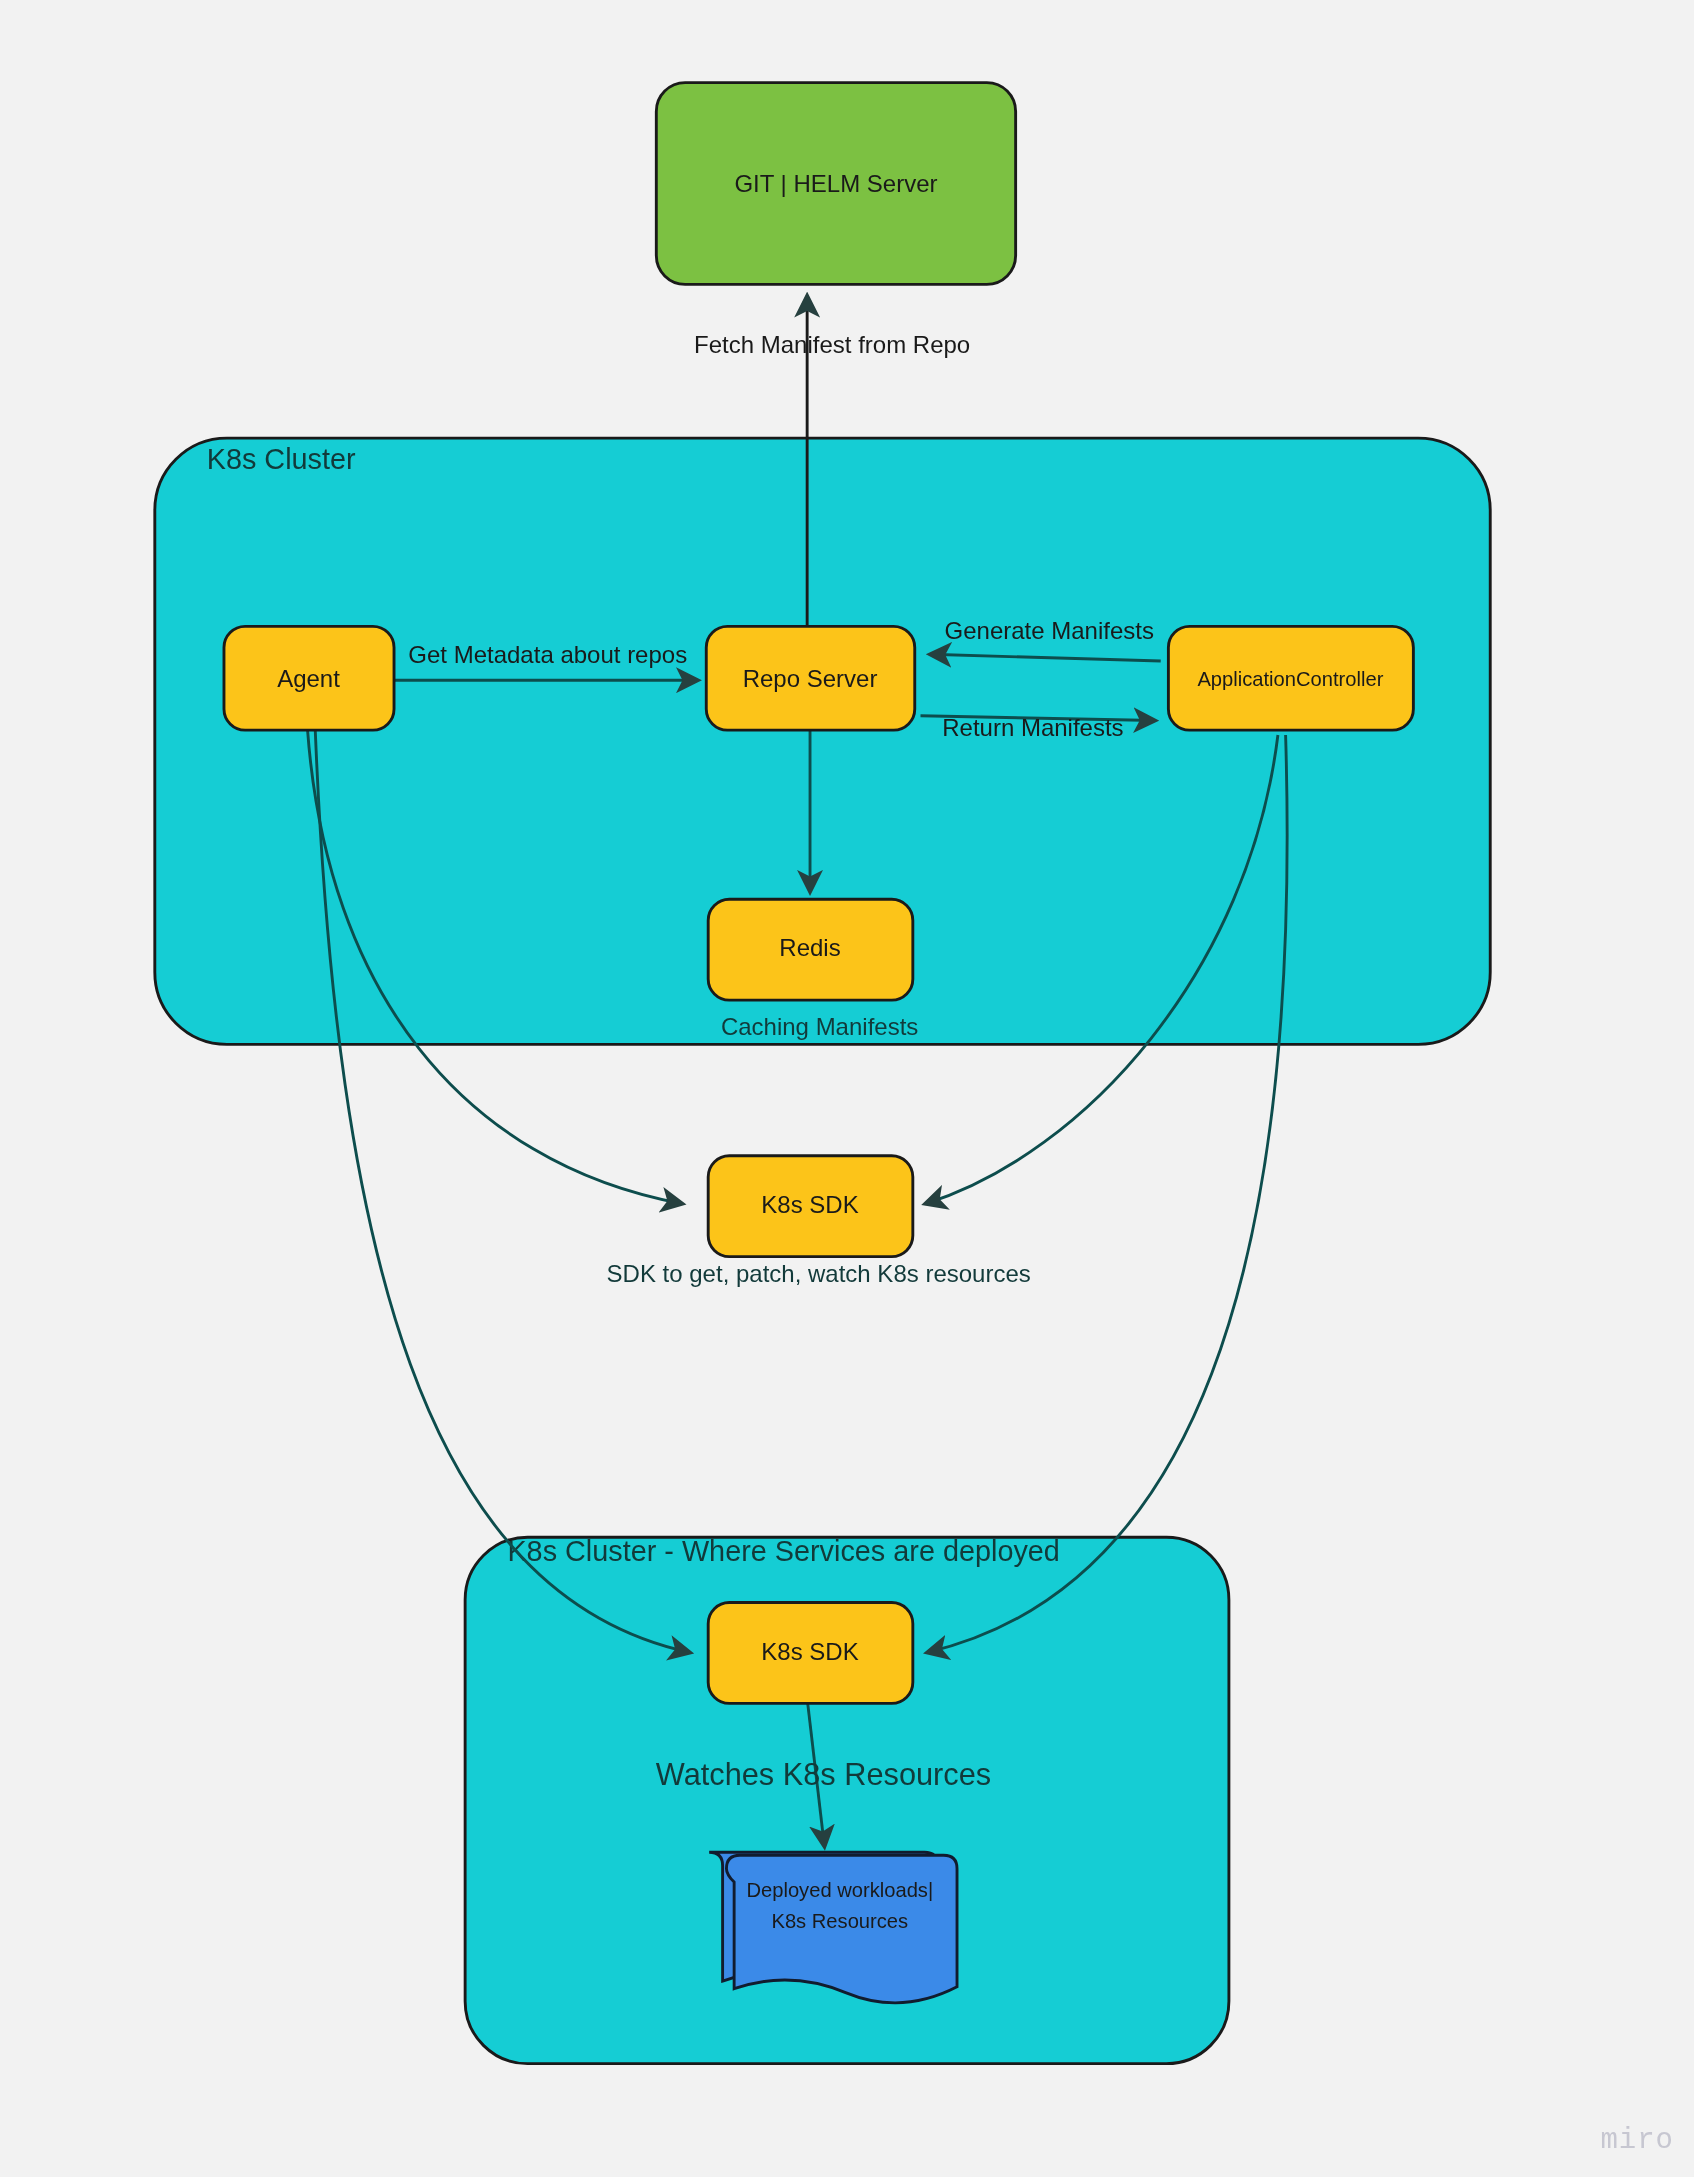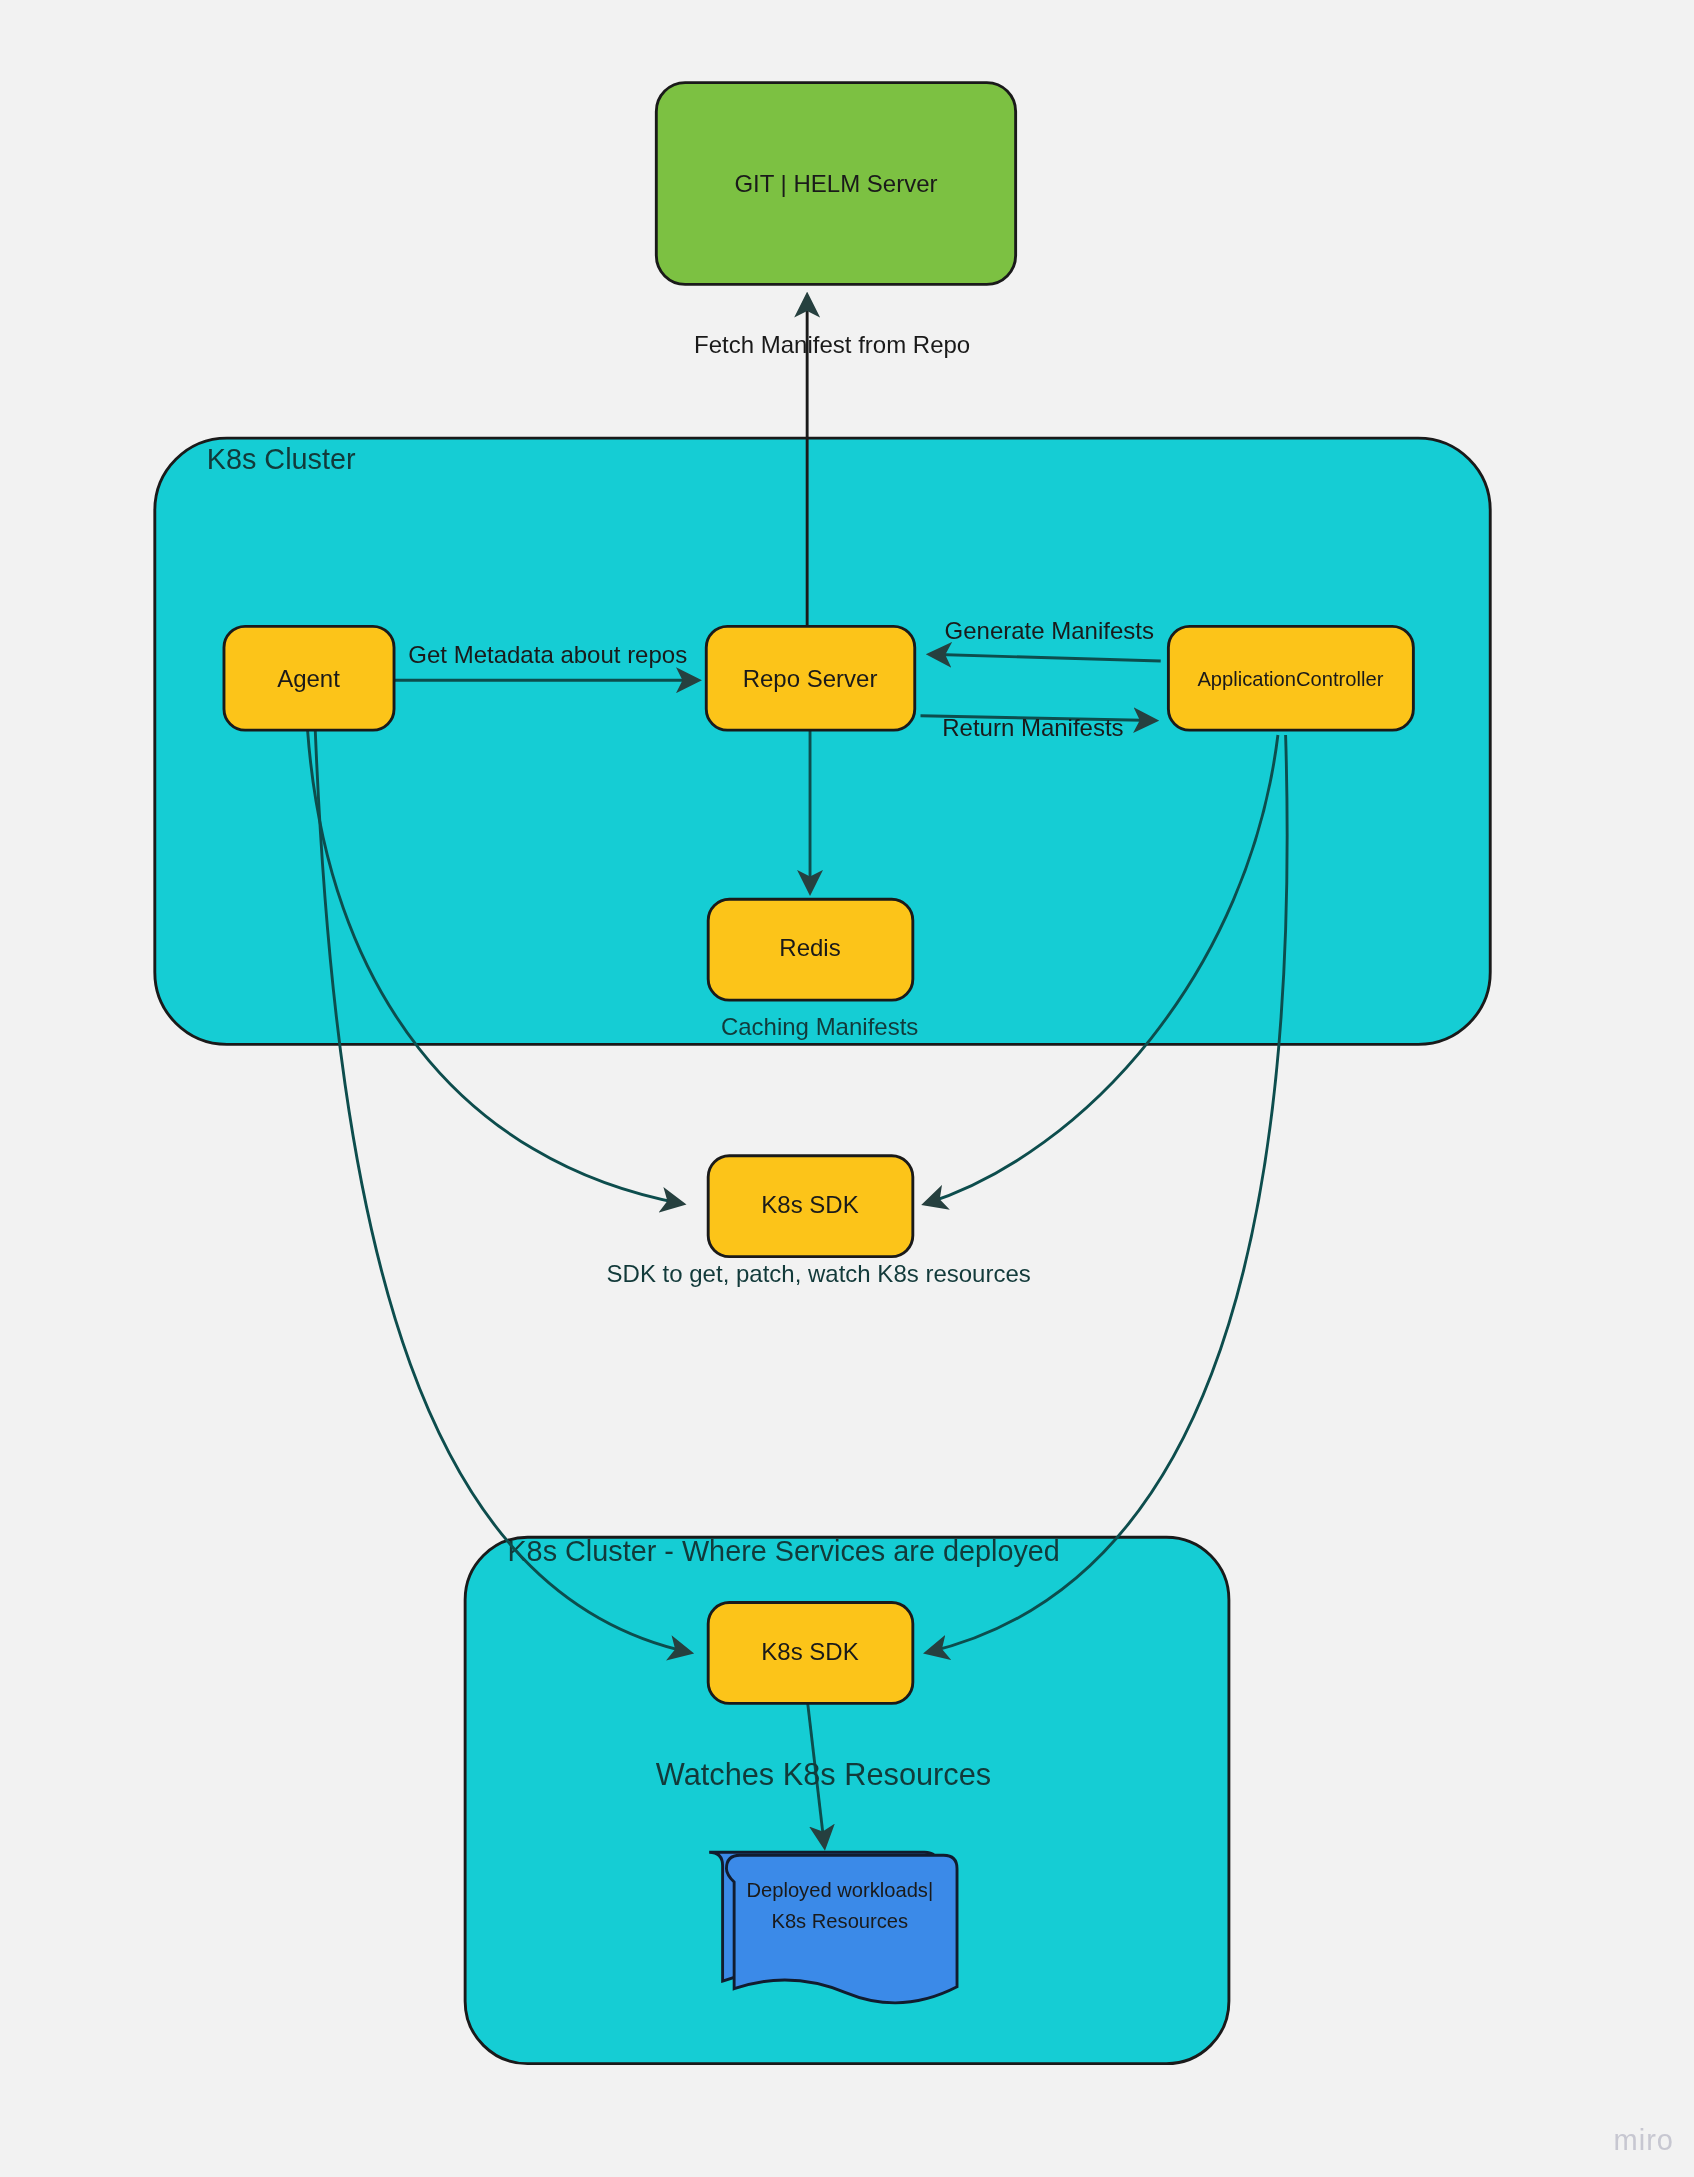--- a/index.html
+++ b/index.html
@@ -85,21 +85,21 @@
     dominant-baseline: middle;
     fill: #123a3a;
   }
   .watermark {
     position: absolute;
     right: 21px;
     bottom: 21px;
     font-size: 29px;
     letter-spacing: 1px;
     color: #c7c7d1;
-    font-family: Liberation Sans, sans-serif;
+    font-family: Liberation Mono, monospace;
     user-select: none;
   }
 </style>
 </head>
 <body>
 
 <div id="diagram-root">
   <svg class="diagram" viewBox="0 0 1764 2267" xmlns="http://www.w3.org/2000/svg">
     <defs>
       <marker id="arrow" viewBox="0 0 12 12" refX="10" refY="6" markerWidth="9" markerHeight="9" orient="auto-start-reverse">

